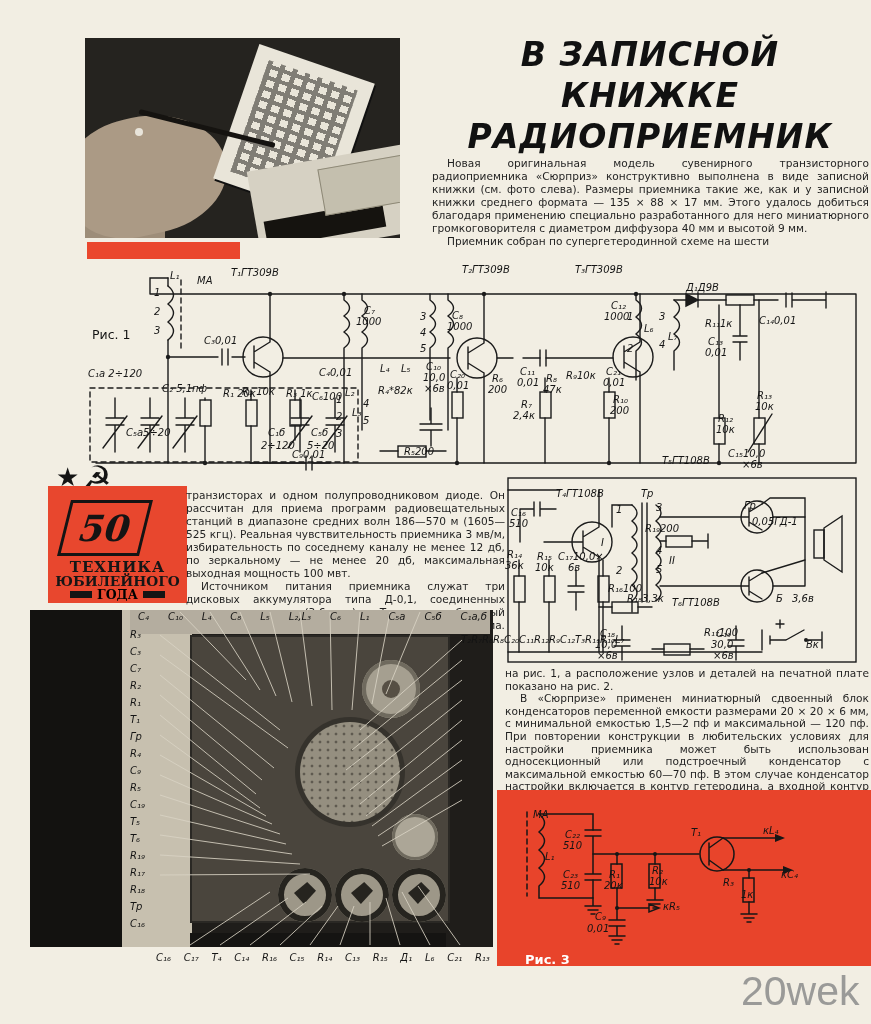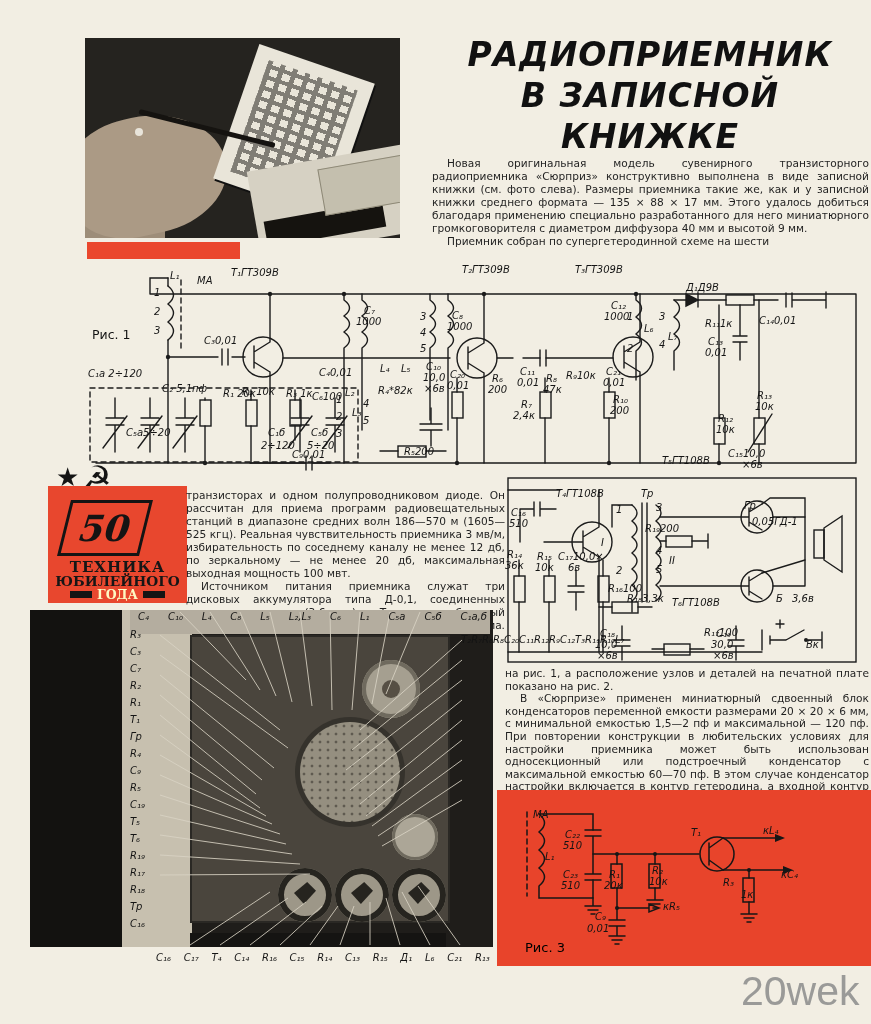--- a/index.html
+++ b/index.html
@@ -34,21 +34,21 @@
   .p1-basepad{position:absolute;left:70px;top:10px;width:85px;height:45px;background:#c4bfae;border:1px solid #8d8876;}
   .redbar1{position:absolute;left:87px;top:242px;width:153px;height:17px;background:#ea472d;}
   
   .badge-box{position:absolute;left:48px;top:486px;width:139px;height:117px;background:#e8472e;}
   .badge-emblem{position:absolute;left:56px;top:458px;font-size:26px;color:#141414;letter-spacing:2px;}
   .badge-emblem .sickle{font-size:34px;vertical-align:-4px;}
   .badge-flag{position:absolute;left:16px;top:14px;width:76px;height:50px;border:3px solid #141414;transform:skewX(-14deg);display:flex;align-items:center;justify-content:center;}
   .badge-num{font-family:"DejaVu Serif",serif;font-size:36px;font-weight:bold;font-style:italic;transform:skewX(7deg);color:#141414;line-height:36px;}
   .badge-l1{position:absolute;left:0;top:72px;width:100%;text-align:center;font-family:"DejaVu Serif",serif;font-weight:bold;font-size:15px;letter-spacing:1px;color:#161616;}
   .badge-l2{position:absolute;left:0;top:87px;width:100%;text-align:center;font-family:"DejaVu Serif",serif;font-weight:bold;font-size:13.5px;letter-spacing:0;color:#161616;transform:scaleX(1.02);}
-  .badge-l3{position:absolute;left:0;top:101px;width:100%;display:flex;align-items:center;justify-content:center;gap:5px;font-family:"DejaVu Serif",serif;font-weight:bold;font-size:12.5px;color:#fef9c3;}
+  .badge-l3{position:absolute;left:0;top:101px;width:100%;display:flex;align-items:center;justify-content:center;gap:5px;font-family:"DejaVu Serif",serif;font-weight:bold;font-size:12.5px;color:#000000;}
   .badge-bar{width:22px;height:7px;background:#141414;}
   
   .photo2{position:absolute;left:30px;top:610px;width:463px;height:337px;background:#1f1d1a;overflow:hidden;}
   .p2-leftdark{position:absolute;left:0;top:0;width:92px;height:100%;background:#131210;}
   .p2-strip{position:absolute;left:92px;top:0;width:70px;height:100%;background:#c7c0af;}
   .p2-topstrip{position:absolute;left:100px;top:0;width:360px;height:24px;background:#b4ad9f;}
   .p2-board{position:absolute;left:160px;top:25px;width:256px;height:284px;background:#4a453d;border:2px solid #2a2824;}
   .p2-grille{position:absolute;left:270px;top:112px;width:100px;height:100px;border-radius:50%;
      background-color:#958f80;background-image:radial-gradient(#5f5a50 1.2px,transparent 1.7px);background-size:8px 8px;box-shadow:0 0 0 5px #35322c;}
   .p2-rotor{position:absolute;left:332px;top:50px;width:58px;height:58px;border-radius:50%;background:#a59f90;box-shadow:inset 0 0 0 4px #6f6a5e;}
@@ -59,21 +59,21 @@
   .p2-botband{position:absolute;left:160px;bottom:0;width:256px;height:14px;background:#151412;}
   .ph-label{font-style:italic;font-size:10px;line-height:11px;white-space:nowrap;color:#141414;}
   .ph-top{position:absolute;left:138px;top:611px;width:349px;display:flex;justify-content:space-between;}
   .ph-left{position:absolute;left:130px;top:629px;height:300px;display:flex;flex-direction:column;justify-content:space-between;align-items:flex-start;}
   .ph-right{position:absolute;left:461px;top:634px;height:198px;display:flex;flex-direction:row;justify-content:space-between;align-items:flex-start;}
   .ph-bottom{position:absolute;left:156px;top:952px;width:334px;display:flex;justify-content:space-between;}
   .fig2-capbar{position:absolute;left:100px;top:984px;width:210px;height:40px;background:#ea472d;}
   .fig2-caption{position:absolute;left:16px;top:7px;font-size:13px;font-weight:bold;color:#7e1d0e;}
   
   .fig3-box{position:absolute;left:497px;top:790px;width:374px;height:176px;background:#e8442b;}
-  .fig3-caption{position:absolute;left:28px;top:150px;font-size:13px;font-weight:normal;color:#000000;}
+  .fig3-caption{position:absolute;left:28px;top:162px;font-size:13px;font-weight:bold;color:#ffffff;}
   
   .watermark{position:absolute;left:741px;top:970px;font-family:"Liberation Sans",sans-serif;font-size:41px;color:#9a9a98;line-height:42px;}
   svg{display:block;}
   .artsvg{position:absolute;left:0;top:0;pointer-events:none;}
 </style>
 </head>
 <body>
 
 <div class="page">
 
@@ -86,22 +86,22 @@
     <div class="p1-base">
       <div class="p1-baseband"></div>
       <div class="p1-basepad"></div>
     </div>
     <div class="p1-pen"></div>
     <div class="p1-pentip"></div>
   </div>
   <div class="redbar1"></div>
 
   <div class="hdr">
+    <div class="title">В ЗАПИСНОЙ КНИЖКЕ</div>
     <div class="title">РАДИОПРИЕМНИК</div>
-    <div class="title">В ЗАПИСНОЙ КНИЖКЕ</div>
   </div>
 
   <div class="intro col txt">
     <p class="ind">Новая оригинальная модель сувенирного транзисторного радиоприемника «Сюрприз» конструктивно выполнена в виде записной книжки (см. фото слева). Размеры приемника такие же, как и у записной книжки среднего формата — 135 × 88 × 17 мм. Этого удалось добиться благодаря применению специально разработанного для него миниатюрного громкоговорителя с диаметром диффузора 40 мм и высотой 9 мм.</p>
     <p class="ind">Приемник собран по супергетеродинной схеме на шести</p>
   </div>
 
   <svg class="artsvg" width="871" height="1024" viewBox="0 0 871 1024">
     <g stroke="#1b1b1b" stroke-width="1.4" fill="none" stroke-linecap="round">
 

